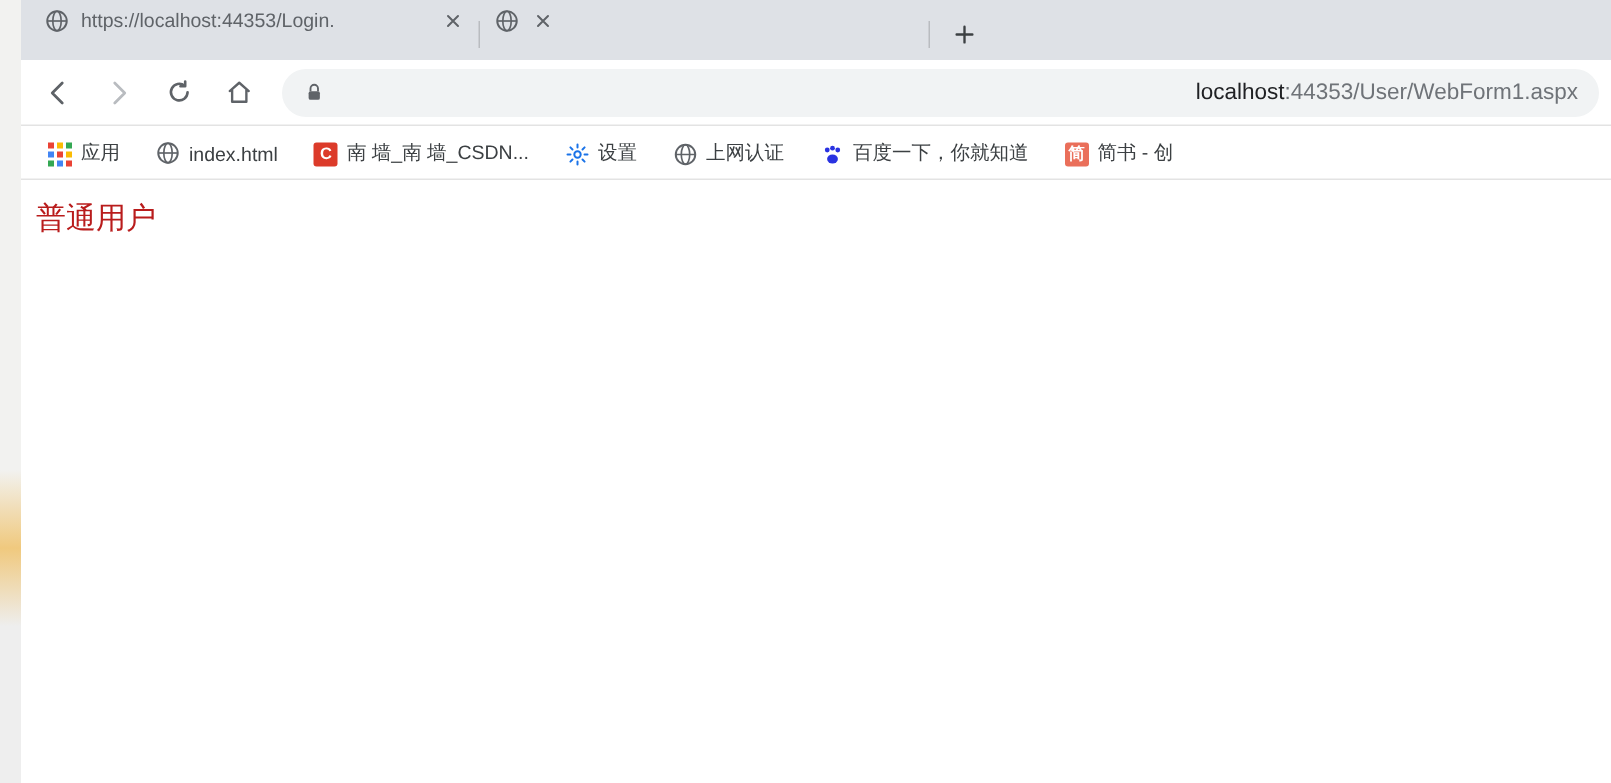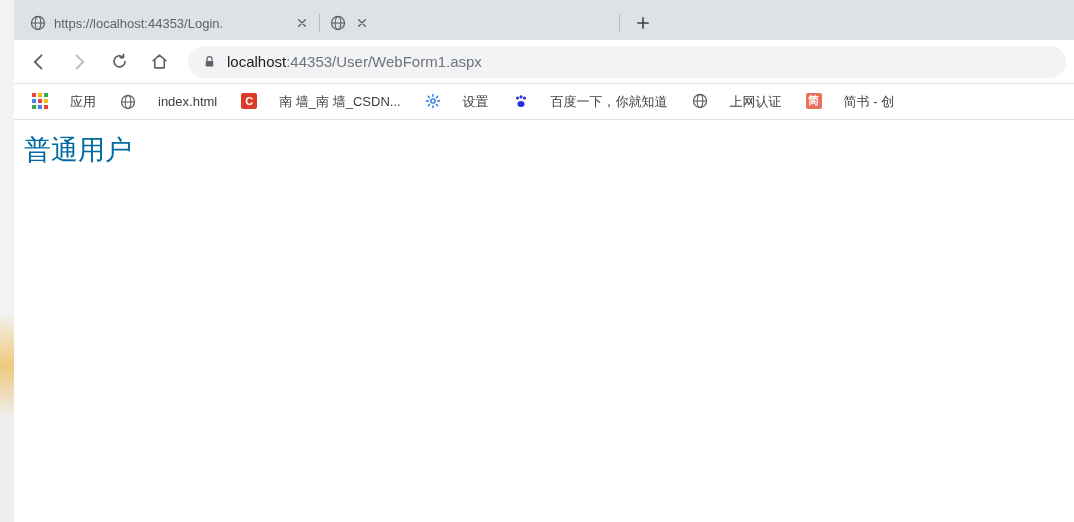--- a/index.html
+++ b/index.html
@@ -35,21 +35,20 @@
       display: flex;
       align-items: flex-end;
       padding: 0 6px;
       gap: 0;
     }
     .tab {
       height: 34px;
       min-width: 0;
       width: 300px;
       display: flex;
-      align-items: center;
       padding: 0 10px;
       gap: 8px;
       position: relative;
       color: #5f6368;
       border-top-left-radius: 10px;
       border-top-right-radius: 10px;
       cursor: pointer;
     }
     .tab:not(.active)::after {
       content: "";
@@ -109,37 +108,38 @@
       gap: 10px;
       margin-left: 6px;
     }
     .omnibox .lock{color:#5f6368;flex:none;}
     .omnibox .url {
       flex:1;
       white-space:nowrap;
       overflow:hidden;
       font-size:15px;
       color:#202124;
+      text-align:right;
     }
     .omnibox .url .host{color:#202124;}
     .omnibox .url .path{color:#6f7378;}
     
     .bookmarks {
       height: 36px;
       background: #fff;
       display: flex;
       align-items: center;
       padding: 0 8px;
       gap: 4px;
       border-bottom: 1px solid #e3e3e3;
       color:#3c4043;
       font-size:13px;
     }
     .bm-item {
-      display:flex;align-items:flex-start;gap:22px;
+      display:flex;align-items:flex-end;gap:6px;
       padding: 4px 10px;
       border-radius: 14px;
       cursor:pointer;
       white-space:nowrap;
     }
     .bm-icon{width:16px;height:16px;flex:none;display:flex;align-items:center;justify-content:center;}
     .apps-icon{display:grid;grid-template-columns:4px 4px 4px;grid-template-rows:4px 4px 4px;gap:2px;}
     .apps-icon span:nth-child(1){background:#ea4335;}
     .apps-icon span:nth-child(2){background:#fbbc04;}
     .apps-icon span:nth-child(3){background:#34a853;}
@@ -150,22 +150,22 @@
     .apps-icon span:nth-child(8){background:#4285f4;}
     .apps-icon span:nth-child(9){background:#ea4335;}
     .sq-icon{width:16px;height:16px;border-radius:2px;display:flex;align-items:center;justify-content:center;font-size:11px;font-weight:bold;color:#fff;}
     
     .content{
       flex:1;
       background:#fff;
       padding: 12px 10px;
     }
     .content-text{
-      font-size:27px;
-      color:#0369a1;
+      font-size:20px;
+      color:#b91c1c;
     }
     svg{display:block;}
   </style>
 </head>
 <body>
 
 <div class="bg-strip"></div>
 
 <div class="browser">
 
@@ -284,43 +284,43 @@
             <path d="M12 2v3M12 19v3M2 12h3M19 12h3M4.9 4.9l2.1 2.1M17 17l2.1 2.1M19.1 4.9 17 7M7 17l-2.1 2.1" stroke="#1a73e8" stroke-width="2" stroke-linecap="round"></path>
           </svg>
       </span>
       <span>设置</span>
     </div>
 
 
     <div class="bm-item">
       <span class="bm-icon">
         <svg viewBox="0 0 16 16" width="16" height="16">
+            <circle cx="8" cy="8" r="6.5" fill="none" stroke="#5f6368" stroke-width="1.3"></circle>
+            <ellipse cx="8" cy="8" rx="2.8" ry="6.5" fill="none" stroke="#5f6368" stroke-width="1.1"></ellipse>
+            <line x1="1.5" y1="8" x2="14.5" y2="8" stroke="#5f6368" stroke-width="1.1"></line>
+          </svg>
+      </span>
+      <span>上网认证</span>
+    </div>
+
+    <div class="bm-item">
+      <span class="bm-icon">
+        <svg viewBox="0 0 16 16" width="16" height="16">
             <rect x="0" y="0" width="16" height="16" rx="2" fill="#fff"></rect>
             <circle cx="4.5" cy="5" r="1.6" fill="#2932e1"></circle>
             <circle cx="8" cy="3.8" r="1.6" fill="#2932e1"></circle>
             <circle cx="11.5" cy="5" r="1.6" fill="#2932e1"></circle>
             <ellipse cx="8" cy="11" rx="3.6" ry="3" fill="#2932e1"></ellipse>
           </svg>
       </span>
       <span>百度一下，你就知道</span>
     </div>
 
     <div class="bm-item">
       <span class="bm-icon">
-        <svg viewBox="0 0 16 16" width="16" height="16">
-            <circle cx="8" cy="8" r="6.5" fill="none" stroke="#5f6368" stroke-width="1.3"></circle>
-            <ellipse cx="8" cy="8" rx="2.8" ry="6.5" fill="none" stroke="#5f6368" stroke-width="1.1"></ellipse>
-            <line x1="1.5" y1="8" x2="14.5" y2="8" stroke="#5f6368" stroke-width="1.1"></line>
-          </svg>
-      </span>
-      <span>上网认证</span>
-    </div>
-
-    <div class="bm-item">
-      <span class="bm-icon">
         <span class="sq-icon" style="background:#ea6f5a;">简</span>
       </span>
       <span>简书 - 创</span>
     </div>
   </div>
 
   <div class="content">
     <div class="content-text">普通用户</div>
   </div>
 

